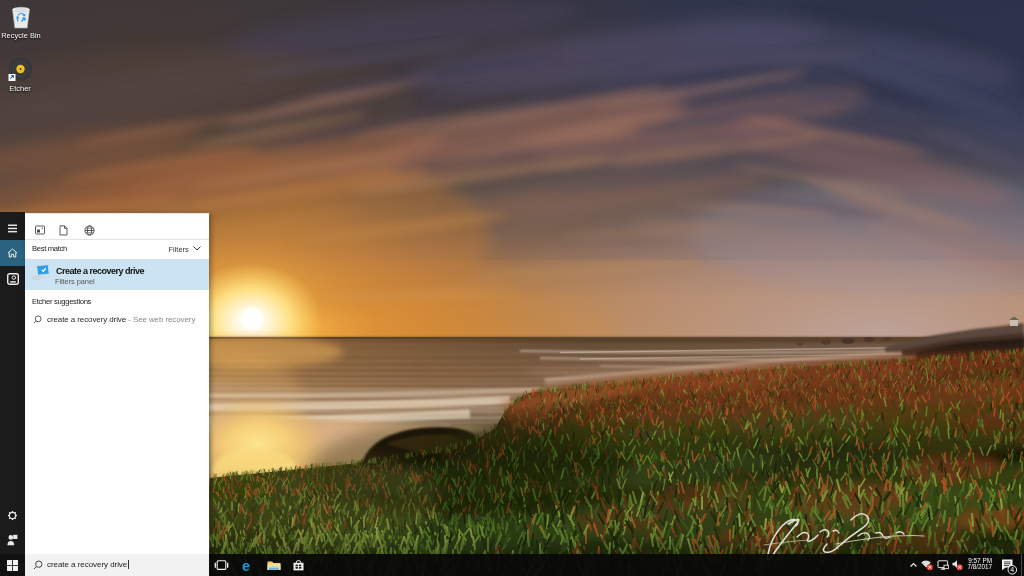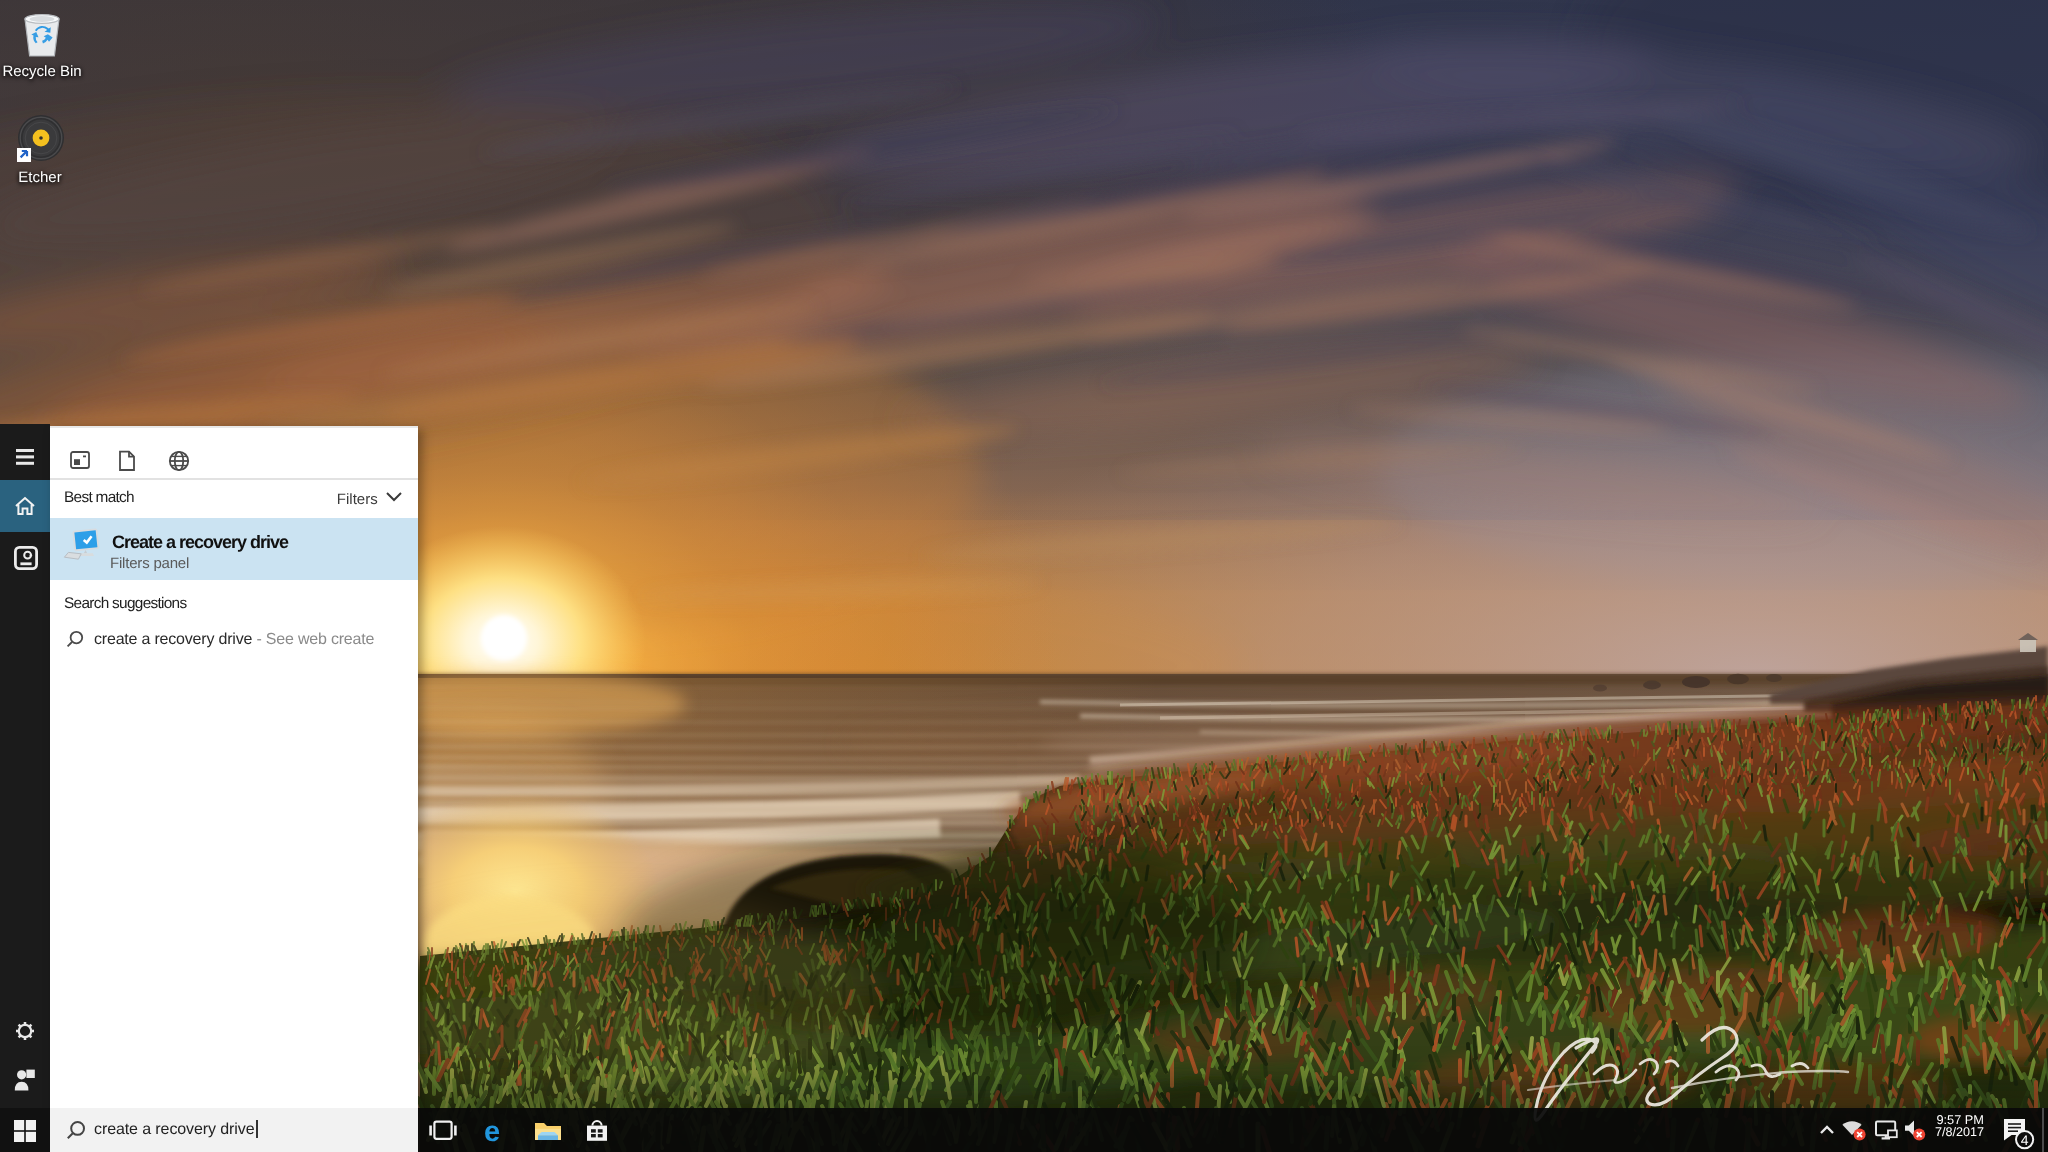--- a/index.html
+++ b/index.html
@@ -464,27 +464,27 @@
           <rect x="6.2" y="1.2" width="11.6" height="9.4" rx="0.5" fill="#2e9fe8" stroke="#d8dce0" stroke-width="0.9"></rect>
 <path d="M10.9 5.9 L12.3 7.3 L15 4.4" stroke="#fff" stroke-width="1.3" fill="none"></path>
         </g>
 <path d="M11.8 11 L12.6 12.6 L10.9 12.6 Z" fill="#c7cdd2"></path>
 <path d="M9.6 12.6 L15.4 12.6 L16 14 L9 14 Z" fill="#d8dcde"></path>
 <path d="M1.2 14.6 L3.2 12.2 L9.6 12.9 L8.2 15.6 Z" fill="#d9dde0" stroke="#b8bec4" stroke-width="0.5"></path>
 </svg>
 <div class="t1">Create a recovery drive</div>
 <div class="t2">Filters panel</div>
 </div>
-<div class="hdr" style="top:82.5px">Search suggestions</div>
+<div class="hdr" style="top:82.5px">Etcher suggestions</div>
 <div id="sugrow">
 <svg class="abs" style="left:8px;top:2px" width="9" height="9" viewBox="0 0 9 9">
 <circle cx="5.2" cy="3.8" r="2.9" fill="none" stroke="#4a4a4a" stroke-width="0.9"></circle>
 <path d="M3 6 L0.8 8.2" stroke="#4a4a4a" stroke-width="0.9"></path>
       </svg>
-<div class="t1">create a recovery drive <span class="grey">- See web create</span></div>
+<div class="t1">create a recovery drive <span class="grey">- See web recovery</span></div>
 </div>
 </div>
 <div id="taskbar"></div>
 <div id="startbtn">
     <svg class="abs" style="left:7px;top:6px" width="11" height="11" viewBox="0 0 11 11">
       <g fill="#f2f2f2">
         <rect x="0" y="0" width="5.1" height="5.1"></rect>
         <rect x="5.9" y="0" width="5.1" height="5.1"></rect>
         <rect x="0" y="5.9" width="5.1" height="5.1"></rect>
         <rect x="5.9" y="5.9" width="5.1" height="5.1"></rect>

